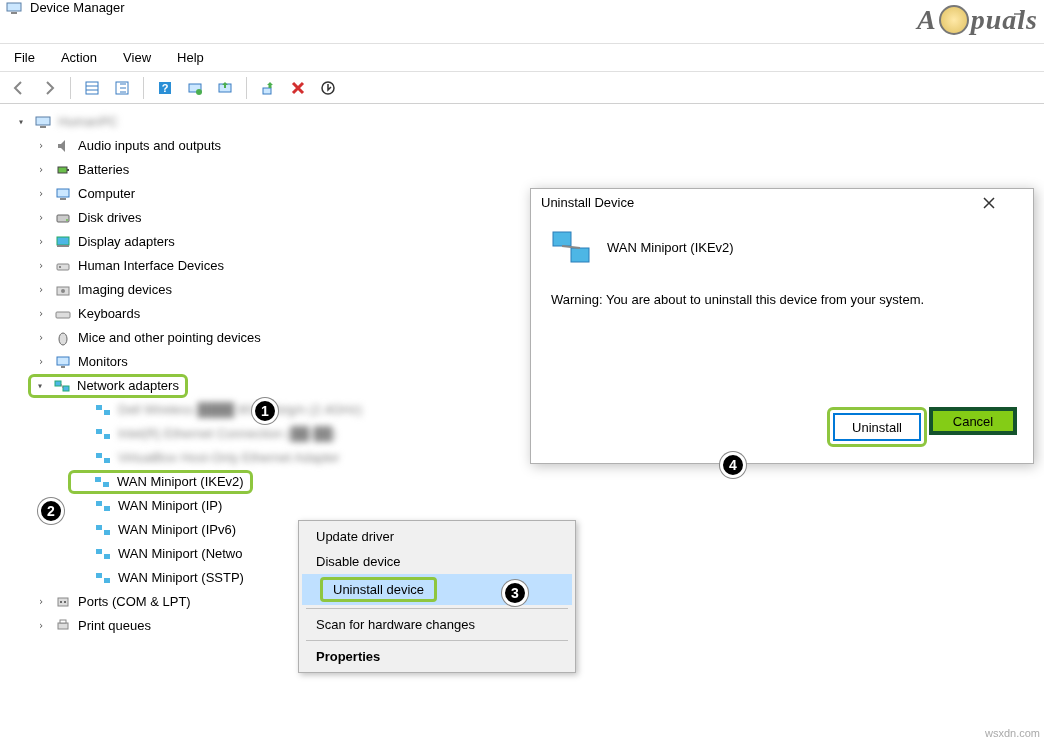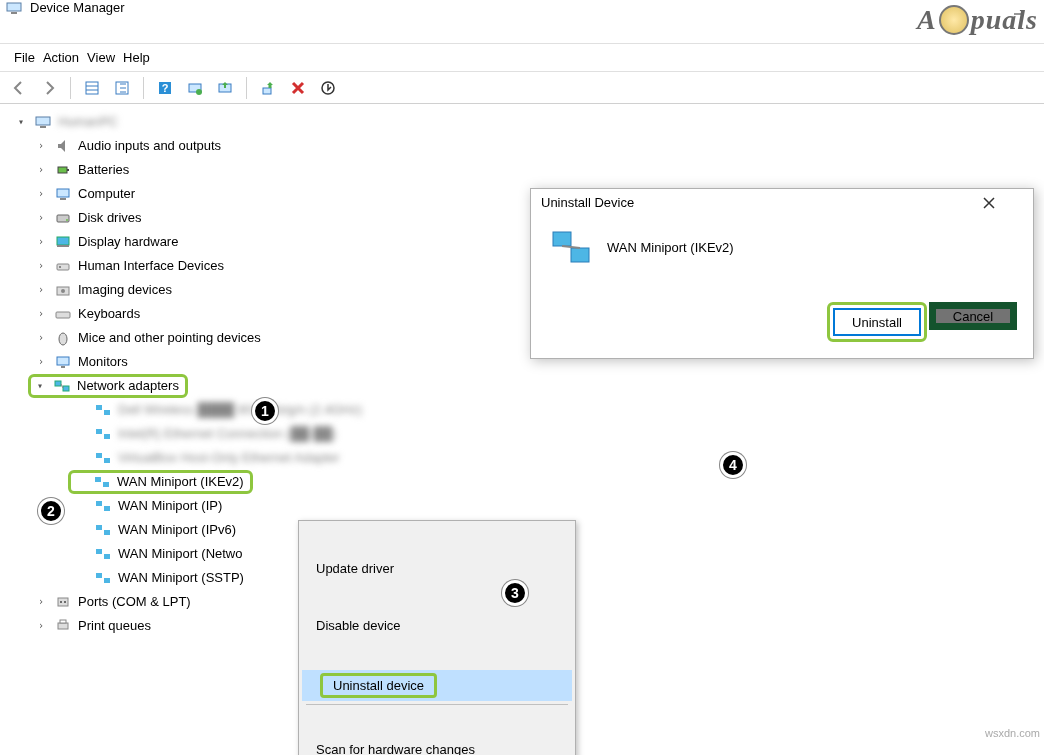--- a/index.html
+++ b/index.html
@@ -24,20 +24,21 @@
   .titlebar .app-icon {
     width: 16px; height: 16px;
     margin-right: 8px;
     display: inline-flex;
   }
   .titlebar .title { font-size: 13px; }
   .win-btns { margin-left: auto; display:flex; gap:2px; }
   .win-btn { width: 40px; height: 28px; display:flex; align-items:center; justify-content:center; }
   .menubar {
     display: flex;
+    gap: 18px;
     padding: 4px 10px;
     font-size: 13px;
     border-bottom: 1px solid #e0e0e0;
   }
   .menubar div { padding: 2px 4px; cursor: default; }
   .toolbar {
     display: flex;
     align-items: center;
     gap: 4px;
     padding: 2px 6px;
@@ -101,21 +102,20 @@
     width: 278px;
     background: #f0f0f0;
     border: 1px solid #b0b0b0;
     box-shadow: 2px 2px 6px rgba(0,0,0,0.25);
     padding: 3px;
     z-index: 20;
   }
   .cm-item {
     padding: 5px 14px;
     font-size: 13px;
-    margin-top: 32px;
   }
   .cm-item.sel { background: #bfe0ff; }
   .cm-sep { height:1px; background:#c0c0c0; margin:3px 4px; }
   .cm-item.bold { font-weight: bold; }
   .cm-hl {
     border: 3px solid #8ec63f;
     border-radius: 4px;
     margin: -2px 4px;
     padding: 2px 10px;
   }
@@ -142,22 +142,22 @@
   .dlg-warn { font-size: 13px; margin-bottom: 90px; }
   .dlg-btns {
     display: flex;
     justify-content: flex-end;
     gap: 2px;
     padding: 10px 16px 16px 16px;
   }
   .btn {
     min-width: 88px;
     height: 28px;
-    background: #737373;
-    border: 7px solid #14532d;
+    background: #84cc16;
+    border: 4px solid #14532d;
     font-size: 13px;
     display: inline-flex; align-items: center; justify-content: center;
     cursor: default;
   }
   .btn.primary {
     background: #fff;
     border: 2px solid #0078d7;
   }
   .btn-hl {
     border: 3px solid #8ec63f;
@@ -337,21 +337,21 @@
         <span>Disk drives</span>
       </div>
     <div class="node">
         <span class="exp">›</span>
         <span class="ic">
           <svg width="16" height="16">
             <rect x="2" y="3" width="12" height="8" fill="#4db6e5" stroke="#2a6"></rect>
             <rect x="2" y="11" width="12" height="2" fill="#888"></rect>
           </svg>
         </span>
-        <span>Display hardware</span>
+        <span>Display adapters</span>
       </div>
     <div class="node">
         <span class="exp">›</span>
         <span class="ic">
           <svg width="16" height="16">
             <rect x="2" y="6" width="12" height="6" rx="1" fill="#ddd" stroke="#888"></rect>
             <rect x="4" y="8" width="2" height="2" fill="#888"></rect>
           </svg>
         </span>
         <span>Human Interface Devices</span>
@@ -546,20 +546,21 @@
     <div class="dev-row">
       <span class="dev-ic">
         <svg width="40" height="34" viewBox="0 0 40 34">
             <rect x="2" y="2" width="18" height="14" fill="#4db6e5" stroke="#2a7cb8"></rect>
             <rect x="20" y="18" width="18" height="14" fill="#4db6e5" stroke="#2a7cb8"></rect>
             <path d="M11 16 L29 18" stroke="#888" stroke-width="2"></path>
           </svg>
       </span>
       <span>WAN Miniport (IKEv2)</span>
     </div>
+    <div class="dlg-warn">Warning: You are about to uninstall this device from your system.</div>
   </div>
   <div class="dlg-btns">
     <span class="btn-hl">
       <div class="btn primary">
         <span>Uninstall</span>
       </div>
     </span>
     <div class="btn">
       <span>Cancel</span>
     </div>

